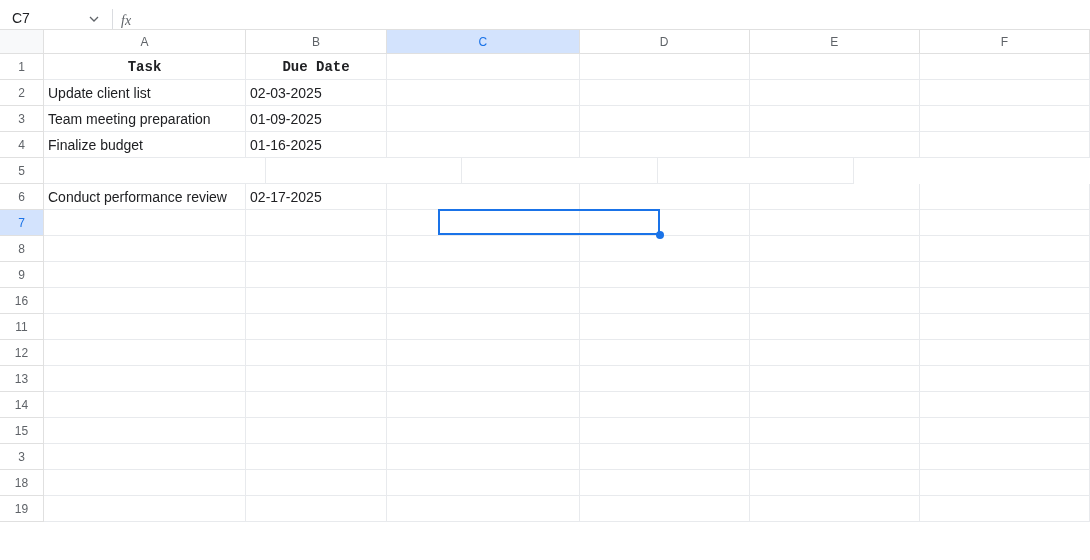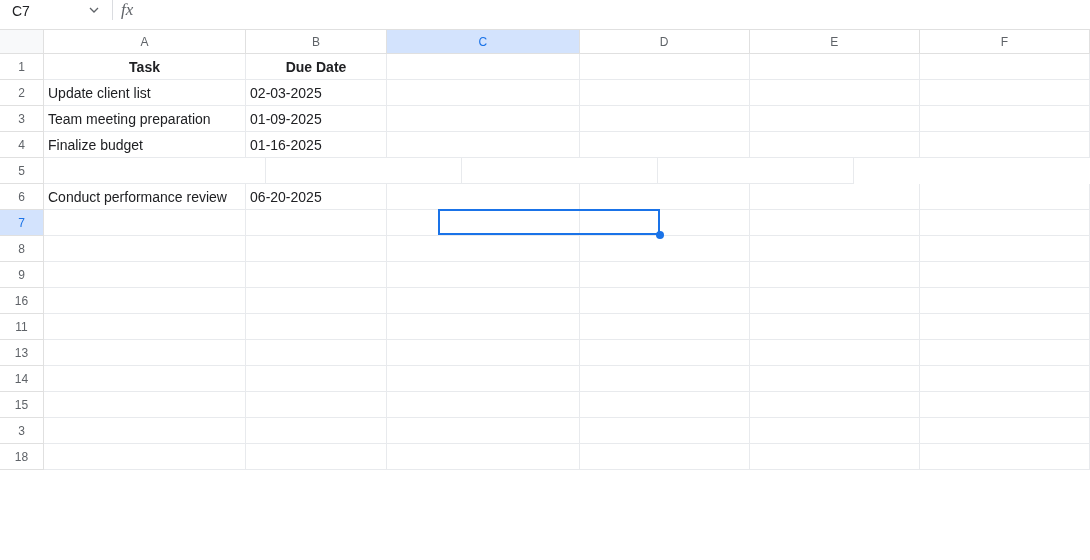--- a/index.html
+++ b/index.html
@@ -7,21 +7,21 @@
       font-family: Arial, sans-serif;
       font-size: 13px;
       background: #fff;
       overflow: hidden;
       width: 1090px;
       height: 560px;
     }
     .namebox-bar {
       height: 30px;
       display: flex;
-      align-items: flex-start;
+      align-items: flex-end;
       border-bottom: 1px solid #e0e0e0;
       background: #fff;
       padding: 0 4px;
     }
     .namebox {
       width: 80px;
       height: 22px;
       display: flex;
       align-items: center;
       padding: 0 8px;
@@ -40,21 +40,21 @@
     }
     .vsep {
       width: 1px;
       height: 20px;
       background: #dadce0;
       margin: 0 8px;
     }
     .fx {
       font-family: 'Times New Roman', serif;
       font-style: italic;
-      font-size: 17px;
+      font-size: 14px;
       color: #5f6368;
       margin-right: 8px;
     }
     .formula-input {
       flex: 1;
       height: 22px;
       border: none;
       outline: none;
       font-size: 14px;
       color: #202124;
@@ -123,21 +123,21 @@
       padding: 0 4px;
       display: flex;
       align-items: center;
       font-size: 14px;
       color: #202124;
       background: #fff;
       cursor: cell;
       overflow: hidden;
       white-space: nowrap;
     }
-    .cell.bold { font-weight: bold; }
+    .cell.bold { font-weight: bold; font-family: Liberation Mono, monospace; }
     .cell.center { justify-content: center; }
     .sel-box {
       position: absolute;
       border: 2px solid #1a73e8;
       pointer-events: none;
       background: transparent;
     }
     .sel-handle {
       position: absolute;
       width: 8px;
@@ -256,21 +256,21 @@
     <div class="cell col-E"></div>
     <div class="cell col-F"></div>
   </div>
 
   <div class="row">
     <div class="row-header">6</div>
     <div class="cell col-A">
         <span>Conduct performance review</span>
       </div>
     <div class="cell col-B">
-        <span>06-20-2025</span>
+        <span>02-17-2025</span>
       </div>
     <div class="cell col-C"></div>
     <div class="cell col-D"></div>
     <div class="cell col-E"></div>
     <div class="cell col-F"></div>
   </div>
 
   <div class="row">
     <div class="row-header sel">7</div>
     <div class="cell col-A"></div>
@@ -314,20 +314,29 @@
   <div class="row">
     <div class="row-header">11</div>
     <div class="cell col-A"></div>
     <div class="cell col-B"></div>
     <div class="cell col-C"></div>
     <div class="cell col-D"></div>
     <div class="cell col-E"></div>
     <div class="cell col-F"></div>
   </div>
 
+  <div class="row">
+    <div class="row-header">12</div>
+    <div class="cell col-A"></div>
+    <div class="cell col-B"></div>
+    <div class="cell col-C"></div>
+    <div class="cell col-D"></div>
+    <div class="cell col-E"></div>
+    <div class="cell col-F"></div>
+  </div>
 
   <div class="row">
     <div class="row-header">13</div>
     <div class="cell col-A"></div>
     <div class="cell col-B"></div>
     <div class="cell col-C"></div>
     <div class="cell col-D"></div>
     <div class="cell col-E"></div>
     <div class="cell col-F"></div>
   </div>
@@ -366,16 +375,25 @@
   <div class="row">
     <div class="row-header">18</div>
     <div class="cell col-A"></div>
     <div class="cell col-B"></div>
     <div class="cell col-C"></div>
     <div class="cell col-D"></div>
     <div class="cell col-E"></div>
     <div class="cell col-F"></div>
   </div>
 
+  <div class="row">
+    <div class="row-header">19</div>
+    <div class="cell col-A"></div>
+    <div class="cell col-B"></div>
+    <div class="cell col-C"></div>
+    <div class="cell col-D"></div>
+    <div class="cell col-E"></div>
+    <div class="cell col-F"></div>
+  </div>
 
   <div class="sel-box" style="left:438px; top:179px; width:222px; height:26px;"></div>
   <div class="sel-handle" style="left:656px; top:201px;"></div>
 </div>
 
 </body></html>

